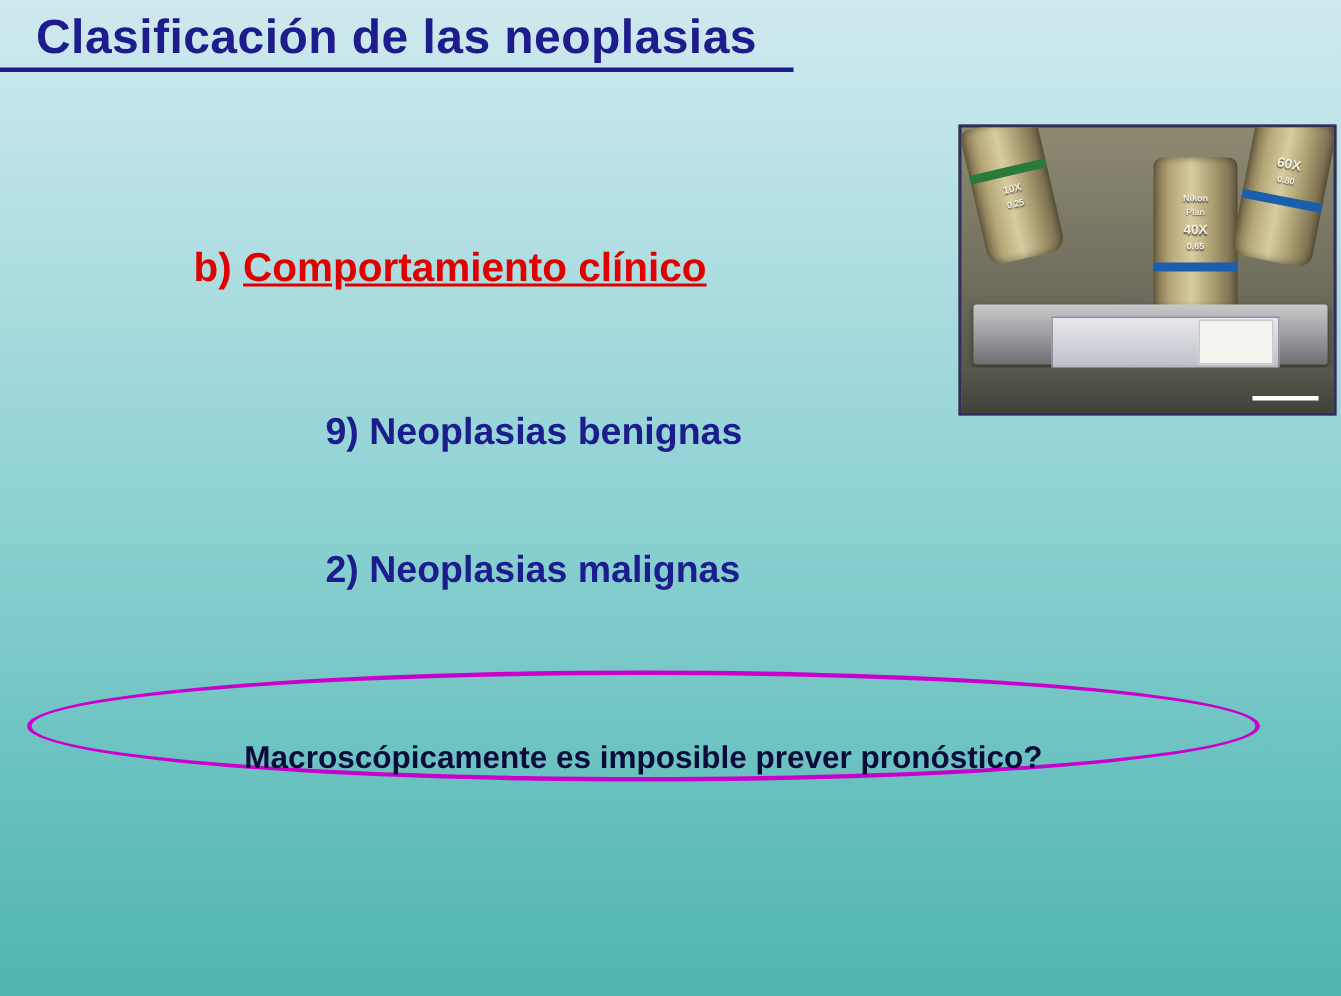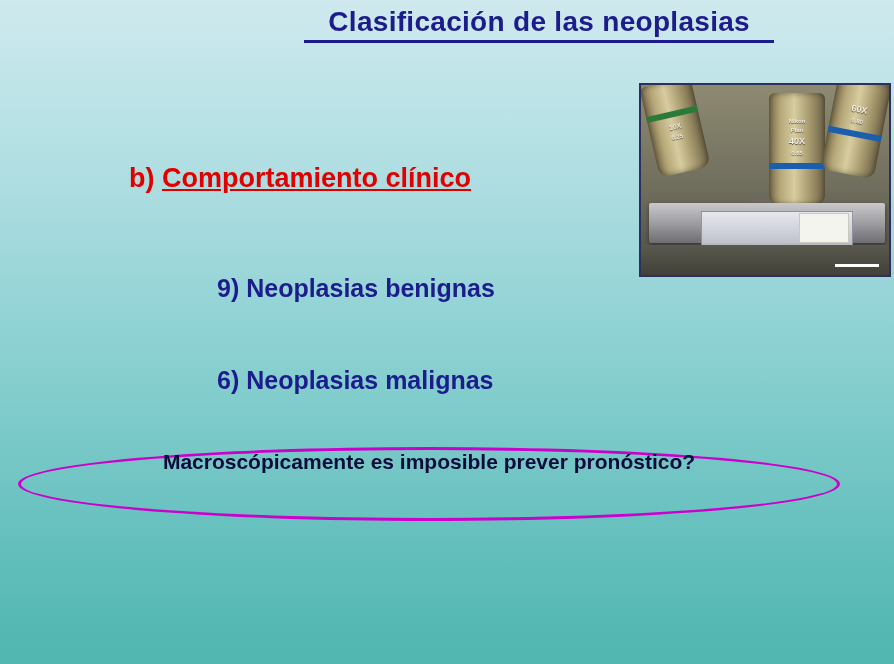--- a/index.html
+++ b/index.html
@@ -28,23 +28,23 @@
         #51b6af 100%);
     overflow: hidden;
   }
 
   
   .title {
     position: absolute;
     top: 6px;
     left: 0;
     width: 774px;
-    text-align: right;
+    text-align: left;
     color: #1c1c8c;
-    font-size: 28px;
+    font-size: 32px;
     font-weight: bold;
     letter-spacing: 0.3px;
   }
   .title .title-inner {
     display: inline-block;
     border-bottom: 3px solid #1c1c8c;
     padding: 0 24px 2px 24px;
   }
 
   
@@ -83,21 +83,21 @@
     text-align: center;
     color: #f2efe2;
     font-size: 7px;
     font-weight: bold;
     font-family: "Liberation Sans", sans-serif;
     text-shadow: 0 1px 1px rgba(0,0,0,0.6);
     line-height: 8px;
   }
   .obj1 { left: 8px;  top: -4px;  width: 52px; height: 92px; transform: rotate(-13deg); }
   .obj2 { left: 64px; top: 0px;   width: 58px; height: 118px; }
-  .obj3 { left: 128px;top: 8px;   width: 56px; height: 112px; }
+  .obj3 { left: 128px;top: 20px;   width: 56px; height: 112px; }
   .obj4 { left: 188px;top: -6px;  width: 54px; height: 96px; transform: rotate(11deg); }
 
   .stage {
     position: absolute;
     left: 8px;
     top: 118px;
     width: 236px;
     height: 40px;
     background: linear-gradient(180deg, #c9c9cc 0%, #9a9a9e 55%, #6e6e72 100%);
     border-radius: 2px;
@@ -163,21 +163,21 @@
   .item-1 { left: 217px; top: 274px; }
   .item-2 { left: 217px; top: 366px; }
 
   
   .ellipse {
     position: absolute;
     border: 3px solid #cc00cc;
     border-radius: 50%;
     box-sizing: border-box;
     display: flex;
-    align-items: flex-start;
+    align-items: flex-end;
     justify-content: center;
   }
   .ellipse-text {
     color: #0b0b3b;
     font-size: 21px;
     font-weight: bold;
     white-space: nowrap;
     text-align: center;
   }
   .ellipse-1 {
@@ -232,20 +232,20 @@
       <div class="stage-low"></div>
       <div class="scalebar"></div>
     </div>
   </div>
 
   <div class="heading-b">
     <span>b) </span><span class="underlined">Comportamiento clínico</span>
   </div>
 
   <div class="item item-1">9) Neoplasias benignas</div>
-  <div class="item item-2">6) Neoplasias malignas</div>
+  <div class="item item-2">2) Neoplasias malignas</div>
 
   <div class="ellipse ellipse-1">
     <span class="ellipse-text">Macroscópicamente es imposible prever pronóstico?</span>
   </div>
 
 
 </div>
 
 </body></html>

